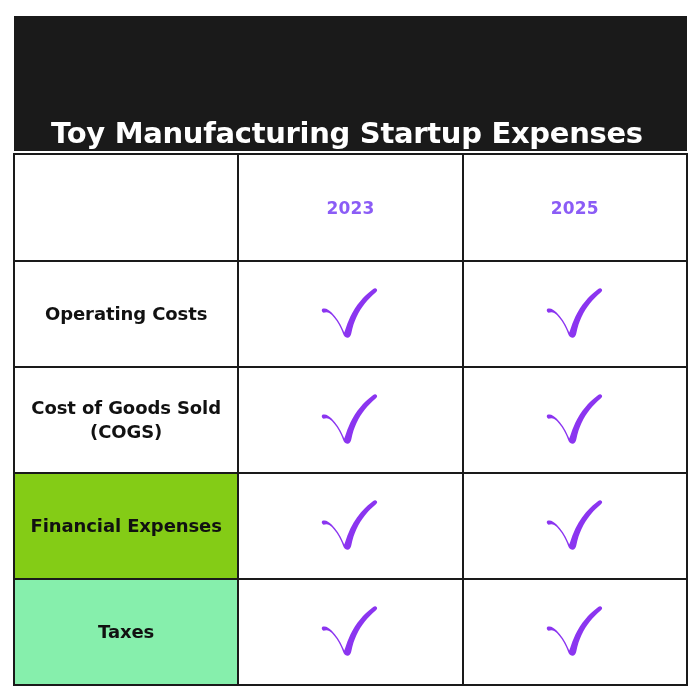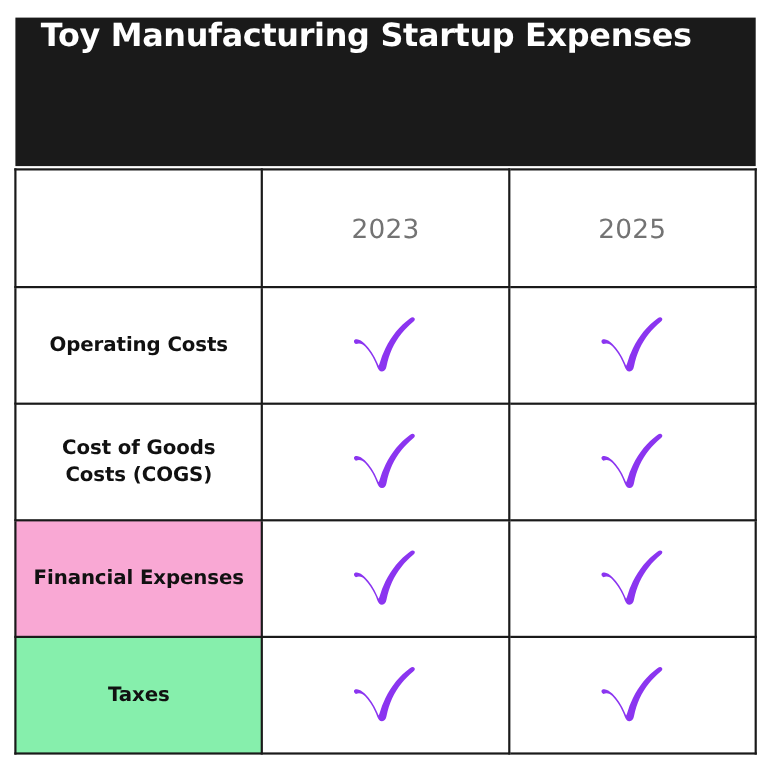--- a/index.html
+++ b/index.html
@@ -34,22 +34,22 @@
   
   tr.title-row td {
     border: none;
     padding: 0;
   }
   .title-band {
     background: #1a1a1a;
     height: 135px;
     box-sizing: border-box;
     display: flex;
-    align-items: flex-start;
-    padding-left: 23px;
+    align-items: flex-end;
+    padding-left: 37px;
     padding-right: 20px;
   }
   .title-text {
     color: #ffffff;
     font-size: 29px;
     font-weight: 700;
     letter-spacing: -0.3px;
     line-height: 1.15;
     font-family: "DejaVu Sans", "Liberation Sans", sans-serif;
   }
@@ -62,23 +62,23 @@
     vertical-align: middle;
     background: #ffffff;
   }
   td.col-label { width: 253px; }
   td.col-year  { width: 186px; }
 
   tr.head-row td.cell { height: 107px; }
   tr.data-row td.cell { height: 106px; }
 
   .year-label {
-    font-size: 24px;
-    font-weight: 400;
-    color: #737373;
+    font-size: 17px;
+    font-weight: 700;
+    color: #8b5cf6;
     letter-spacing: 0.2px;
   }
 
   .row-label {
     font-size: 18px;
     font-weight: 700;
     color: #111111;
     line-height: 1.32;
     letter-spacing: -0.1px;
     padding: 0 12px;
@@ -142,40 +142,40 @@
           <span class="check-wrap">
             <svg class="check-icon" viewBox="0 0 62 58" xmlns="http://www.w3.org/2000/svg" aria-hidden="true">
               <path d="M4.6 27.8 C7.6 26.4 10.4 27.4 12.9 30.0 C16.4 33.6 19.4 38.2 21.8 43.3 C22.6 45.0 23.3 46.8 24.0 48.6 C24.9 51.0 26.2 52.6 28.2 52.7 C30.4 52.8 31.8 51.0 32.4 48.0 C34.6 36.6 39.2 26.8 45.9 18.4 C49.2 14.3 52.8 10.6 56.7 7.4 C58.3 6.0 58.5 5.0 57.6 4.0 C56.7 3.0 55.4 3.2 53.6 4.5 C44.4 11.3 36.9 20.4 31.4 31.5 C29.2 36.0 27.4 40.7 26.0 45.6 C25.8 46.3 25.5 46.9 25.2 47.4 C24.8 46.6 24.4 45.7 24.0 44.8 C21.0 38.0 17.2 32.1 12.6 27.5 C10.2 25.1 7.8 23.7 5.4 23.5 C3.9 23.4 3.0 23.9 2.8 24.9 C2.6 25.9 3.2 26.9 4.6 27.8 Z" fill="#8B35F0"></path>
             </svg>
           </span>
         </td>
       </tr>
 
       <tr class="data-row">
         <td class="cell col-label" style="border-color: rgb(26, 26, 26); background: rgb(255, 255, 255);">
-          <span class="row-label">Cost of Goods Costs (COGS)</span>
-        </td>
-        <td class="cell col-year" style="border-color: rgb(26, 26, 26); background: rgb(255, 255, 255);">
-          <span class="check-wrap">
-            <svg class="check-icon" viewBox="0 0 62 58" xmlns="http://www.w3.org/2000/svg" aria-hidden="true">
-              <path d="M4.6 27.8 C7.6 26.4 10.4 27.4 12.9 30.0 C16.4 33.6 19.4 38.2 21.8 43.3 C22.6 45.0 23.3 46.8 24.0 48.6 C24.9 51.0 26.2 52.6 28.2 52.7 C30.4 52.8 31.8 51.0 32.4 48.0 C34.6 36.6 39.2 26.8 45.9 18.4 C49.2 14.3 52.8 10.6 56.7 7.4 C58.3 6.0 58.5 5.0 57.6 4.0 C56.7 3.0 55.4 3.2 53.6 4.5 C44.4 11.3 36.9 20.4 31.4 31.5 C29.2 36.0 27.4 40.7 26.0 45.6 C25.8 46.3 25.5 46.9 25.2 47.4 C24.8 46.6 24.4 45.7 24.0 44.8 C21.0 38.0 17.2 32.1 12.6 27.5 C10.2 25.1 7.8 23.7 5.4 23.5 C3.9 23.4 3.0 23.9 2.8 24.9 C2.6 25.9 3.2 26.9 4.6 27.8 Z" fill="#8B35F0"></path>
-            </svg>
-          </span>
-        </td>
-        <td class="cell col-year" style="border-color: rgb(26, 26, 26); background: rgb(255, 255, 255);">
-          <span class="check-wrap">
-            <svg class="check-icon" viewBox="0 0 62 58" xmlns="http://www.w3.org/2000/svg" aria-hidden="true">
-              <path d="M4.6 27.8 C7.6 26.4 10.4 27.4 12.9 30.0 C16.4 33.6 19.4 38.2 21.8 43.3 C22.6 45.0 23.3 46.8 24.0 48.6 C24.9 51.0 26.2 52.6 28.2 52.7 C30.4 52.8 31.8 51.0 32.4 48.0 C34.6 36.6 39.2 26.8 45.9 18.4 C49.2 14.3 52.8 10.6 56.7 7.4 C58.3 6.0 58.5 5.0 57.6 4.0 C56.7 3.0 55.4 3.2 53.6 4.5 C44.4 11.3 36.9 20.4 31.4 31.5 C29.2 36.0 27.4 40.7 26.0 45.6 C25.8 46.3 25.5 46.9 25.2 47.4 C24.8 46.6 24.4 45.7 24.0 44.8 C21.0 38.0 17.2 32.1 12.6 27.5 C10.2 25.1 7.8 23.7 5.4 23.5 C3.9 23.4 3.0 23.9 2.8 24.9 C2.6 25.9 3.2 26.9 4.6 27.8 Z" fill="#8B35F0"></path>
-            </svg>
-          </span>
-        </td>
-      </tr>
-
-      <tr class="data-row">
-        <td class="cell col-label" style="border-color: rgb(26, 26, 26); background: #f9a8d4;">
+          <span class="row-label">Cost of Goods Sold (COGS)</span>
+        </td>
+        <td class="cell col-year" style="border-color: rgb(26, 26, 26); background: rgb(255, 255, 255);">
+          <span class="check-wrap">
+            <svg class="check-icon" viewBox="0 0 62 58" xmlns="http://www.w3.org/2000/svg" aria-hidden="true">
+              <path d="M4.6 27.8 C7.6 26.4 10.4 27.4 12.9 30.0 C16.4 33.6 19.4 38.2 21.8 43.3 C22.6 45.0 23.3 46.8 24.0 48.6 C24.9 51.0 26.2 52.6 28.2 52.7 C30.4 52.8 31.8 51.0 32.4 48.0 C34.6 36.6 39.2 26.8 45.9 18.4 C49.2 14.3 52.8 10.6 56.7 7.4 C58.3 6.0 58.5 5.0 57.6 4.0 C56.7 3.0 55.4 3.2 53.6 4.5 C44.4 11.3 36.9 20.4 31.4 31.5 C29.2 36.0 27.4 40.7 26.0 45.6 C25.8 46.3 25.5 46.9 25.2 47.4 C24.8 46.6 24.4 45.7 24.0 44.8 C21.0 38.0 17.2 32.1 12.6 27.5 C10.2 25.1 7.8 23.7 5.4 23.5 C3.9 23.4 3.0 23.9 2.8 24.9 C2.6 25.9 3.2 26.9 4.6 27.8 Z" fill="#8B35F0"></path>
+            </svg>
+          </span>
+        </td>
+        <td class="cell col-year" style="border-color: rgb(26, 26, 26); background: rgb(255, 255, 255);">
+          <span class="check-wrap">
+            <svg class="check-icon" viewBox="0 0 62 58" xmlns="http://www.w3.org/2000/svg" aria-hidden="true">
+              <path d="M4.6 27.8 C7.6 26.4 10.4 27.4 12.9 30.0 C16.4 33.6 19.4 38.2 21.8 43.3 C22.6 45.0 23.3 46.8 24.0 48.6 C24.9 51.0 26.2 52.6 28.2 52.7 C30.4 52.8 31.8 51.0 32.4 48.0 C34.6 36.6 39.2 26.8 45.9 18.4 C49.2 14.3 52.8 10.6 56.7 7.4 C58.3 6.0 58.5 5.0 57.6 4.0 C56.7 3.0 55.4 3.2 53.6 4.5 C44.4 11.3 36.9 20.4 31.4 31.5 C29.2 36.0 27.4 40.7 26.0 45.6 C25.8 46.3 25.5 46.9 25.2 47.4 C24.8 46.6 24.4 45.7 24.0 44.8 C21.0 38.0 17.2 32.1 12.6 27.5 C10.2 25.1 7.8 23.7 5.4 23.5 C3.9 23.4 3.0 23.9 2.8 24.9 C2.6 25.9 3.2 26.9 4.6 27.8 Z" fill="#8B35F0"></path>
+            </svg>
+          </span>
+        </td>
+      </tr>
+
+      <tr class="data-row">
+        <td class="cell col-label" style="border-color: rgb(26, 26, 26); background: #84cc16;">
           <span class="row-label">Financial Expenses</span>
         </td>
         <td class="cell col-year" style="border-color: rgb(26, 26, 26); background: rgb(255, 255, 255);">
           <span class="check-wrap">
             <svg class="check-icon" viewBox="0 0 62 58" xmlns="http://www.w3.org/2000/svg" aria-hidden="true">
               <path d="M4.6 27.8 C7.6 26.4 10.4 27.4 12.9 30.0 C16.4 33.6 19.4 38.2 21.8 43.3 C22.6 45.0 23.3 46.8 24.0 48.6 C24.9 51.0 26.2 52.6 28.2 52.7 C30.4 52.8 31.8 51.0 32.4 48.0 C34.6 36.6 39.2 26.8 45.9 18.4 C49.2 14.3 52.8 10.6 56.7 7.4 C58.3 6.0 58.5 5.0 57.6 4.0 C56.7 3.0 55.4 3.2 53.6 4.5 C44.4 11.3 36.9 20.4 31.4 31.5 C29.2 36.0 27.4 40.7 26.0 45.6 C25.8 46.3 25.5 46.9 25.2 47.4 C24.8 46.6 24.4 45.7 24.0 44.8 C21.0 38.0 17.2 32.1 12.6 27.5 C10.2 25.1 7.8 23.7 5.4 23.5 C3.9 23.4 3.0 23.9 2.8 24.9 C2.6 25.9 3.2 26.9 4.6 27.8 Z" fill="#8B35F0"></path>
             </svg>
           </span>
         </td>
         <td class="cell col-year" style="border-color: rgb(26, 26, 26); background: rgb(255, 255, 255);">

